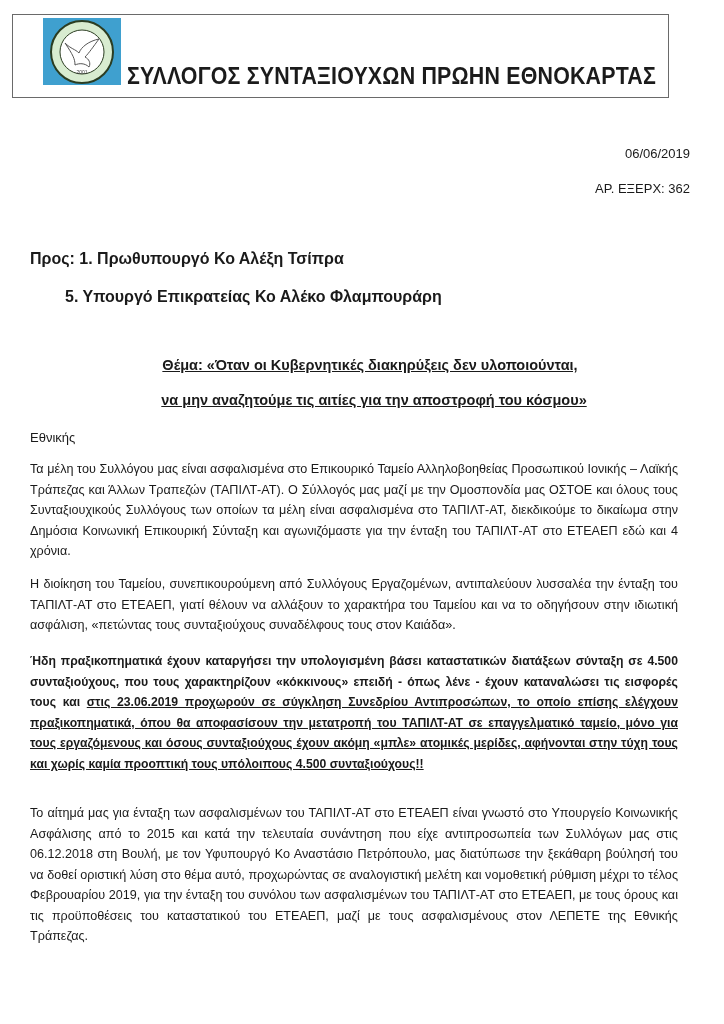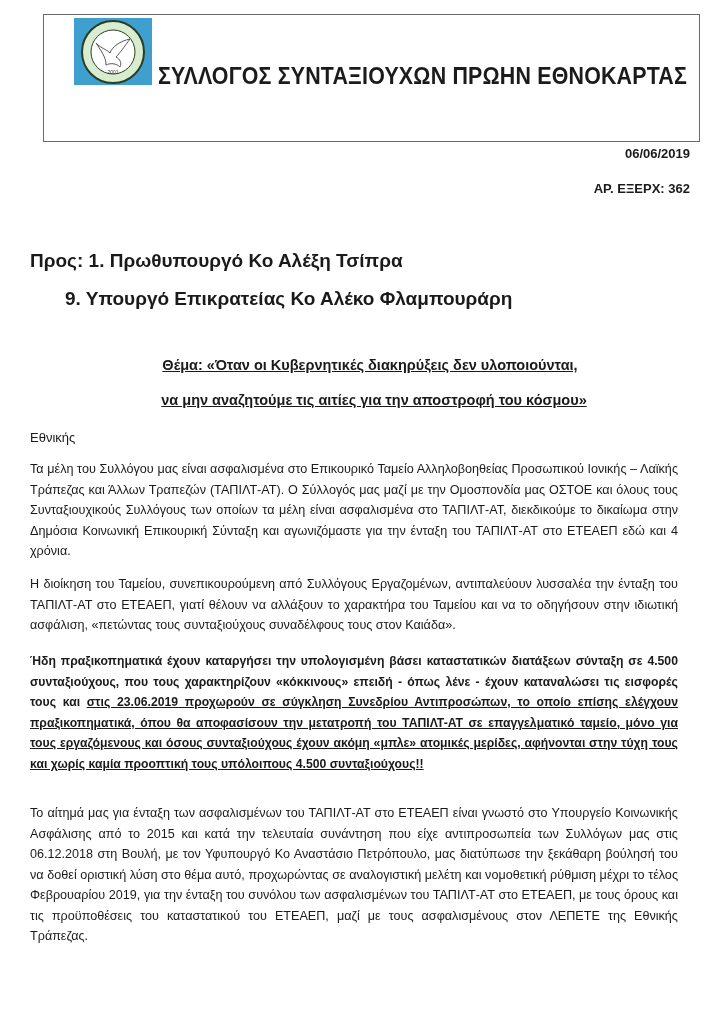--- a/index.html
+++ b/index.html
@@ -1,42 +1,42 @@
 <!DOCTYPE html>
 <html><head>
 <meta charset="utf-8">
 <style>
   html, body { margin: 0; padding: 0; }
   body {
     width: 724px; height: 1024px; background: #ffffff; position: relative; overflow: hidden;
     font-family: "Liberation Sans", sans-serif; color: #1a1a1a;
   }
   .letterhead {
-    position: absolute; left: 12px; top: 14px; width: 657px; height: 128px;
-    border: 1px solid #6a6a6a; box-sizing: border-box; margin-left: 31px;
+    position: absolute; left: 12px; top: 14px; width: 657px; height: 84px;
+    border: 1px solid #6a6a6a; box-sizing: border-box;
   }
   .logo {
     position: absolute; left: 30px; top: 3px; width: 78px; height: 67px; background: #3fa0cf;
     display: flex; align-items: center; justify-content: center;
   }
   .org-name {
     position: absolute; left: 114px; top: 48px; font-size: 23px; font-weight: bold;
     letter-spacing: 0.2px; color: #1b1b1b; white-space: nowrap; transform: scaleX(0.93); transform-origin: left;
   }
   .org-line {
     position: absolute; left: 0; width: 100%; text-align: center; font-weight: bold; font-size: 13.5px; white-space: nowrap;
   }
   .org-line.l1 { top: 80px; font-size: 13px; }
   .org-line.l2 { top: 99px; }
   .right-meta {
-    position: absolute; right: 34px; font-weight: bold; font-size: 13px; text-align: right;
+    position: absolute; right: 34px; font-weight: normal; font-size: 13px; text-align: right;
   }
   .date { top: 146px; }
   .refno { top: 181px; }
-  .recipients { position: absolute; left: 30px; font-weight: bold; font-size: 19px; white-space: nowrap; }
+  .recipients { position: absolute; left: 30px; font-weight: bold; font-size: 16px; white-space: nowrap; }
   .r1 { top: 250px; }
   .r2 { top: 288px; left: 65px; }
   .subject {
     position: absolute; left: 0; width: 724px; text-align: center; font-weight: bold; font-size: 14.5px;
     text-decoration: underline; white-space: nowrap;
   }
   .s1 { top: 357px; left: 8px; }
   .s2 { top: 392px; left: 12px; }
   .salutation { position: absolute; left: 30px; top: 430px; font-size: 13px; }
   .para {
@@ -61,21 +61,21 @@
       <text x="33" y="55" font-size="5" text-anchor="middle" fill="#333" font-family="Liberation Sans, sans-serif">2001</text>
     </svg>
   </div>
   <div class="org-name">ΣΥΛΛΟΓΟΣ  ΣΥΝΤΑΞΙΟΥΧΩΝ ΠΡΩΗΝ ΕΘΝΟΚΑΡΤΑΣ</div>
 </div>
 
 <div class="right-meta date">06/06/2019</div>
 <div class="right-meta refno">ΑΡ. ΕΞΕΡΧ: 362</div>
 
 <div class="recipients r1">Προς: 1. Πρωθυπουργό Κο Αλέξη Τσίπρα</div>
-<div class="recipients r2">9. Υπουργό Επικρατείας Κο Αλέκο Φλαμπουράρη</div>
+<div class="recipients r2">5. Υπουργό Επικρατείας Κο Αλέκο Φλαμπουράρη</div>
 
 <div class="subject s1">Θέμα: «Όταν οι Κυβερνητικές διακηρύξεις δεν υλοποιούνται,</div>
 <div class="subject s2">να μην αναζητούμε τις αιτίες για την αποστροφή του κόσμου»</div>
 
 <div class="salutation">Εθνικής</div>
 
 <div class="para p1">Τα μέλη του Συλλόγου μας είναι ασφαλισμένα στο Επικουρικό Ταμείο Αλληλοβοηθείας Προσωπικού Ιονικής – Λαϊκής Τράπεζας και Άλλων Τραπεζών (ΤΑΠΙΛΤ-ΑΤ). Ο Σύλλογός μας μαζί με την Ομοσπονδία μας ΟΣΤΟΕ και όλους τους Συνταξιουχικούς Συλλόγους  των οποίων τα μέλη είναι ασφαλισμένα στο ΤΑΠΙΛΤ-ΑΤ, διεκδικούμε το δικαίωμα στην Δημόσια Κοινωνική Επικουρική Σύνταξη και αγωνιζόμαστε για την ένταξη του ΤΑΠΙΛΤ-ΑΤ στο ΕΤΕΑΕΠ εδώ και 4 χρόνια.</div>
 <div class="para p2">Η διοίκηση του Ταμείου, συνεπικουρούμενη από Συλλόγους Εργαζομένων, αντιπαλεύουν λυσσαλέα την ένταξη του ΤΑΠΙΛΤ-ΑΤ στο ΕΤΕΑΕΠ, γιατί θέλουν να αλλάξουν το χαρακτήρα του Ταμείου και να το οδηγήσουν στην ιδιωτική ασφάλιση, «πετώντας τους συνταξιούχους συναδέλφους τους στον Καιάδα».</div>
 <div class="para p3"><span>Ήδη πραξικοπηματικά έχουν καταργήσει  την υπολογισμένη βάσει καταστατικών διατάξεων σύνταξη σε 4.500 συνταξιούχους, που τους χαρακτηρίζουν «κόκκινους» επειδή - όπως λένε - έχουν καταναλώσει τις εισφορές τους και </span><span class="u">στις 23.06.2019 προχωρούν σε σύγκληση Συνεδρίου Αντιπροσώπων, το οποίο επίσης ελέγχουν πραξικοπηματικά, όπου θα αποφασίσουν την μετατροπή του ΤΑΠΙΛΤ-ΑΤ σε επαγγελματικό ταμείο, μόνο για τους εργαζόμενους και όσους συνταξιούχους  έχουν ακόμη «μπλε» ατομικές μερίδες, αφήνονται στην τύχη τους και χωρίς καμία προοπτική τους  υπόλοιπους 4.500 συνταξιούχους!!</span></div>
 <div class="para p4">Το αίτημά μας για ένταξη των ασφαλισμένων του ΤΑΠΙΛΤ-ΑΤ στο ΕΤΕΑΕΠ είναι γνωστό στο Υπουργείο Κοινωνικής Ασφάλισης από το 2015 και κατά την τελευταία συνάντηση που είχε αντιπροσωπεία των Συλλόγων μας στις  06.12.2018 στη Βουλή, με τον Υφυπουργό Κο Αναστάσιο Πετρόπουλο, μας διατύπωσε την ξεκάθαρη βούλησή του να δοθεί οριστική λύση στο θέμα αυτό, προχωρώντας σε αναλογιστική μελέτη και νομοθετική ρύθμιση μέχρι το τέλος Φεβρουαρίου 2019, για την ένταξη του συνόλου των ασφαλισμένων του ΤΑΠΙΛΤ-ΑΤ στο ΕΤΕΑΕΠ, με τους όρους και τις προϋποθέσεις του καταστατικού του ΕΤΕΑΕΠ, μαζί με τους ασφαλισμένους στον ΛΕΠΕΤΕ της Εθνικής Τράπεζας.</div>

